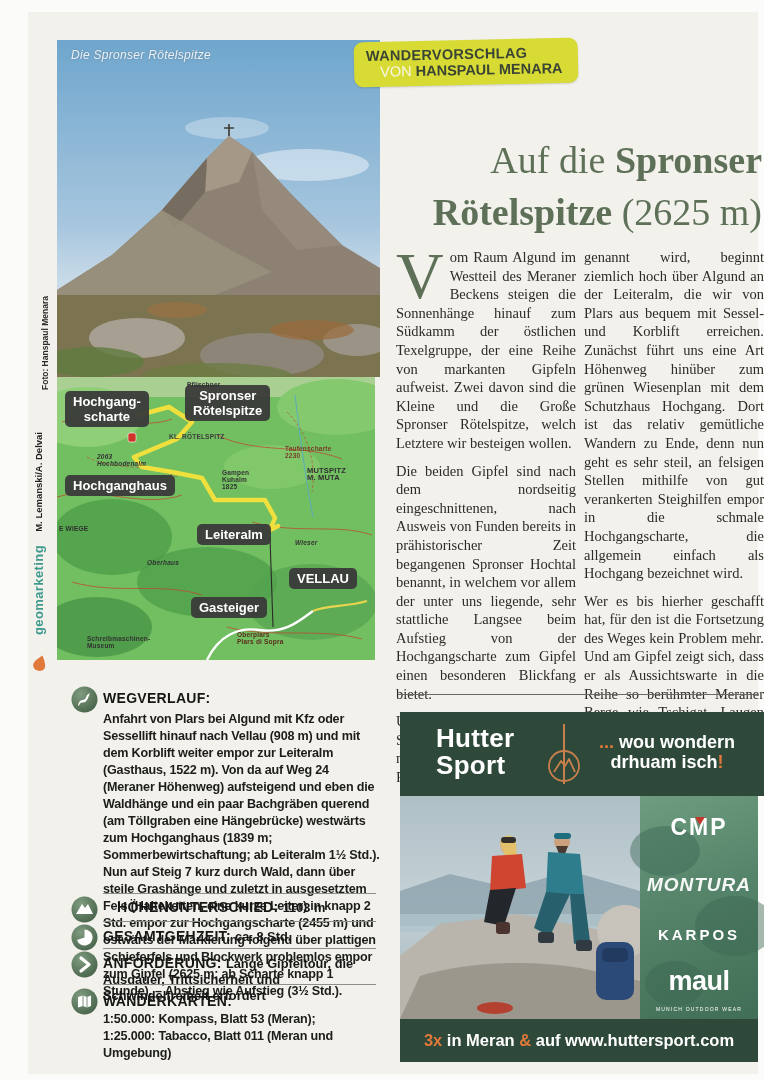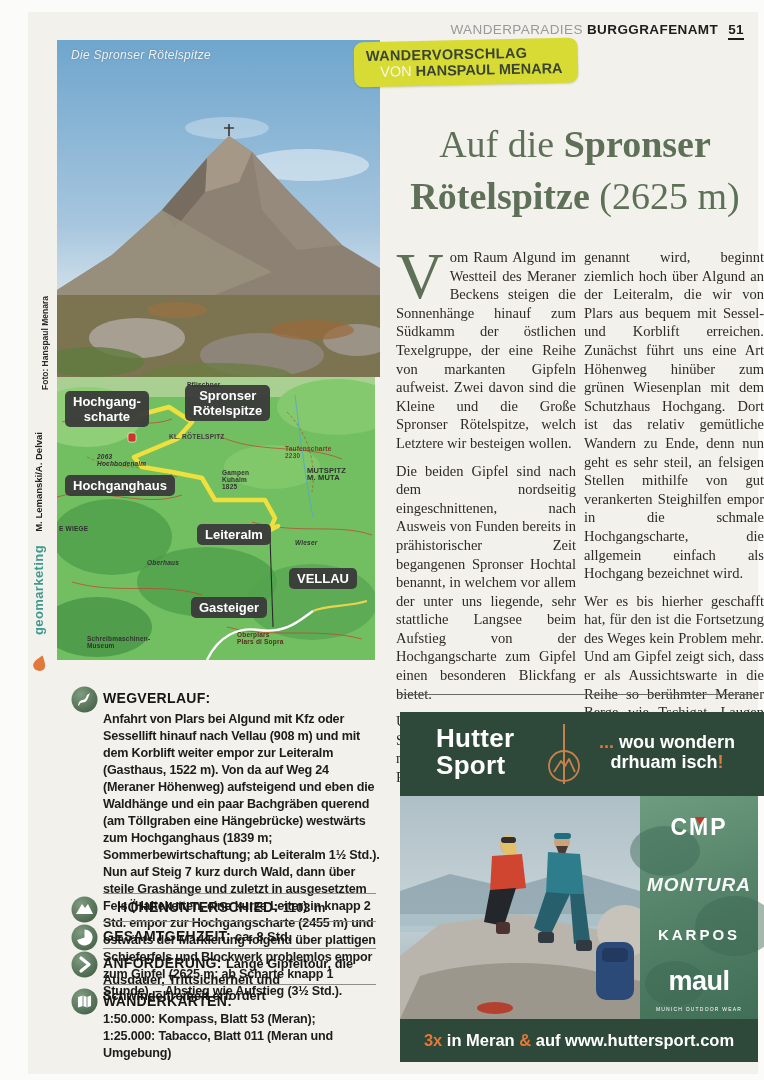--- a/index.html
+++ b/index.html
@@ -24,21 +24,21 @@
   .vtxt{position:absolute;writing-mode:vertical-rl;transform:rotate(180deg);white-space:nowrap;}
   .credit-foto{left:40px;top:296px;font-size:8.5px;font-weight:700;color:#2b2b2b;}
   .credit-names{left:33px;top:432px;font-size:9.5px;font-weight:700;color:#222;}
   .credit-geo{left:31px;top:545px;font-size:13px;font-weight:700;color:#3f9a8e;letter-spacing:.4px;}
   .geo-logo{position:absolute;left:33px;top:655px;}
   
   .map{position:absolute;left:57px;top:377px;width:318px;height:283px;overflow:hidden;}
   .callout{position:absolute;background:rgba(58,58,58,.95);color:#fff;font-weight:700;font-size:13px;
            line-height:15px;text-align:center;padding:3px 8px;border-radius:5px;white-space:pre-line;}
   .ml{position:absolute;font-size:6.5px;font-weight:700;line-height:7px;white-space:pre-line;letter-spacing:.2px;}
-  .title{position:absolute;left:388px;top:118px;width:374px;text-align:center;color:#5e7158;
+  .title{position:absolute;left:388px;top:134px;width:374px;text-align:right;color:#5e7158;
          font-family:"Liberation Serif",serif;font-size:38px;line-height:52px;}
   .title b{font-weight:700;}
   .col{position:absolute;top:248px;width:180px;font-family:"Liberation Serif",serif;font-size:14.5px;
        line-height:18.6px;color:#2e2a26;text-align:justify;}
   .col p{margin:0 0 9px 0;}
   .col1{left:396px;} .col2{left:584px;}
   .dropcap{float:left;font-family:"Liberation Serif",serif;font-size:66px;line-height:52px;
            color:#5e7158;margin:2px 6px 0 0;font-weight:400;}
   .rule{position:absolute;left:398px;top:694px;width:360px;height:1px;background:#6b6b66;}
   
@@ -72,23 +72,20 @@
   .brand .maul-sub{display:block;font-size:5px;font-weight:400;letter-spacing:1.2px;margin-top:1px;}
   .ad-bot{position:absolute;left:0;top:307px;width:358px;height:43px;background:#2e4839;
           color:#fff;font-weight:700;font-size:16.5px;text-align:center;line-height:43px;}
 </style>
 </head>
 <body>
 
 <div class="page">
   <div class="paper"></div>
 
-  <div class="page-header">
-    <span>WANDERPARADIES </span><span class="mag">BURGGRAFENAMT</span><span class="pn">51</span>
-  </div>
 
   <div class="photo">
     <svg width="323" height="337" viewBox="0 0 323 337">
       <defs>
         <linearGradient id="sky" x1="0" y1="0" x2="0" y2="1">
           <stop offset="0" stop-color="#6fa6cd"></stop>
             <stop offset="0.55" stop-color="#a7c6de"></stop>
             <stop offset="0.75" stop-color="#cfdfea"></stop>
         </linearGradient>
       </defs>

